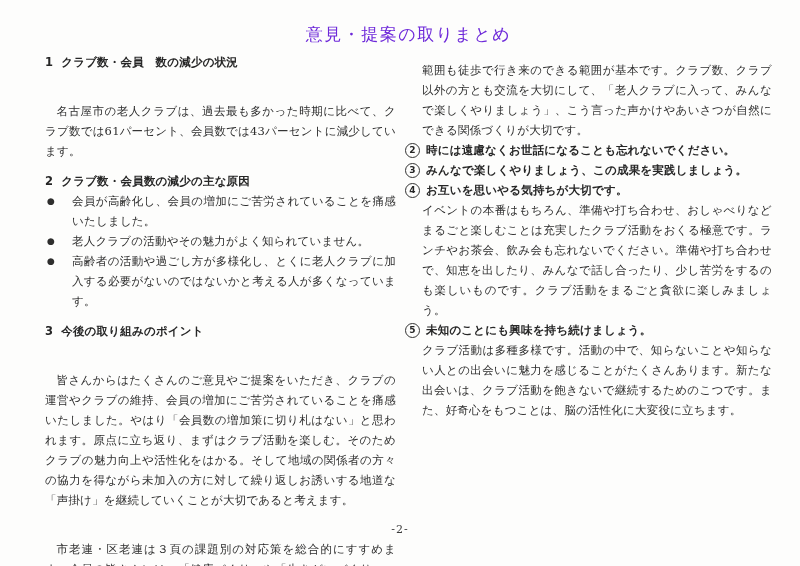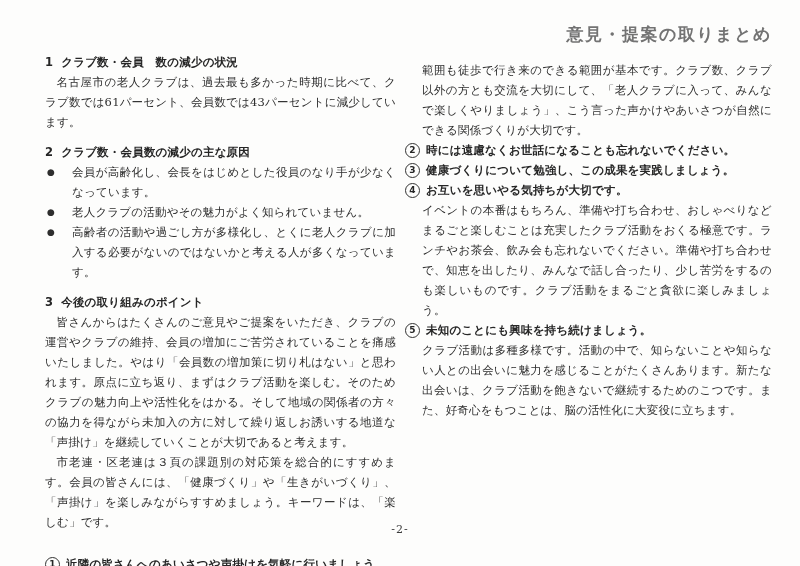--- a/index.html
+++ b/index.html
@@ -16,46 +16,46 @@
     color: #2e2e2e;
     padding: 24px 28px 0 45px;
     font-family: "DejaVu Serif", "Liberation Serif", serif;
     font-size: 11.5px;
     line-height: 20px;
     letter-spacing: 0.2px;
     overflow: hidden;
   }
   .title {
     margin: 0 0 8px 0;
-    text-align: right;
+    text-align: center;
     font-family: "DejaVu Sans", "Liberation Sans", sans-serif;
     font-size: 17px;
-    font-weight: 700;
+    font-weight: 400;
     letter-spacing: 1.5px;
-    color: #737373;
+    color: #6d28d9;
   }
   .columns {
     display: flex;
     gap: 9px;
   }
   .col-left  { width: 351px; flex: none; }
   .col-right { width: 367px; flex: none; padding-top: 8px; }
 
   .sec { margin-bottom: 10px; }
   .sec-3 { margin-bottom: 22px; }
   .sec-head {
     display: flex;
     gap: 8px;
     font-family: "DejaVu Sans", "Liberation Sans", sans-serif;
     font-weight: bold;
     color: #262626;
   }
   .sec-num { flex: none; }
   p { margin: 0; text-align: justify; }
-  .body-indent { text-indent: 1em; }
+  .body-indent { text-indent: 1em; margin-top: 29px; }
 
   .bullet-row { display: flex; }
   .bullet-dot {
     flex: none;
     width: 27px;
     padding-left: 2px;
     box-sizing: border-box;
     font-size: 9px;
     color: #2e2e2e;
   }
@@ -116,21 +116,21 @@
         <p class="body-indent">名古屋市の老人クラブは、過去最も多かった時期に比べて、クラブ数では61パーセント、会員数では43パーセントに減少しています。</p>
       </section>
 
       <section class="sec">
         <div class="sec-head">
           <span class="sec-num">2</span>
           <span>クラブ数・会員数の減少の主な原因</span>
         </div>
         <div class="bullet-row">
           <span class="bullet-dot">●</span>
-          <p>会員が高齢化し、会長をはじめとした役員のなり手が少なくなっています。</p>
+          <p>会員が高齢化し、会員の増加にご苦労されていることを痛感いたしました。</p>
         </div>
         <div class="bullet-row">
           <span class="bullet-dot">●</span>
           <p>老人クラブの活動やその魅力がよく知られていません。</p>
         </div>
         <div class="bullet-row">
           <span class="bullet-dot">●</span>
           <p>高齢者の活動や過ごし方が多様化し、とくに老人クラブに加入する必要がないのではないかと考える人が多くなっています。</p>
         </div>
       </section>
@@ -167,21 +167,21 @@
             </span>
           <span>時には遠慮なくお世話になることも忘れないでください。</span>
         </div>
       </section>
 
       <section class="item">
         <div class="item-head">
           <span class="circle-num">
               <span>3</span>
             </span>
-          <span>健康づくりについて勉強し、この成果を実践しましょう。</span>
+          <span>みんなで楽しくやりましょう、この成果を実践しましょう。</span>
         </div>
       </section>
 
       <section class="item">
         <div class="item-head">
           <span class="circle-num">
               <span>4</span>
             </span>
           <span>お互いを思いやる気持ちが大切です。</span>
         </div>

